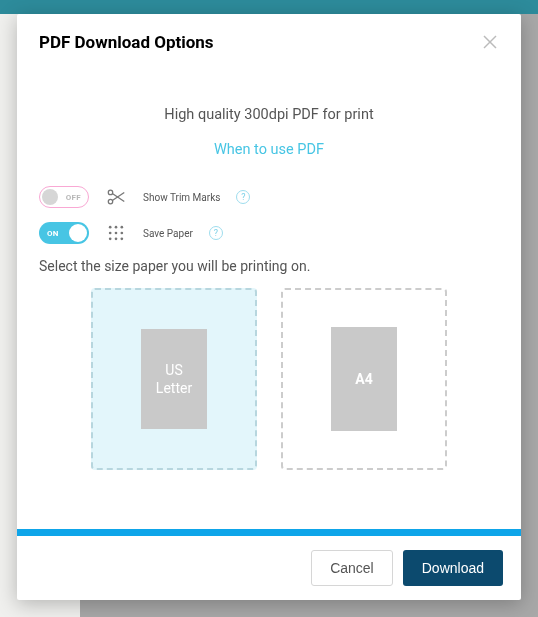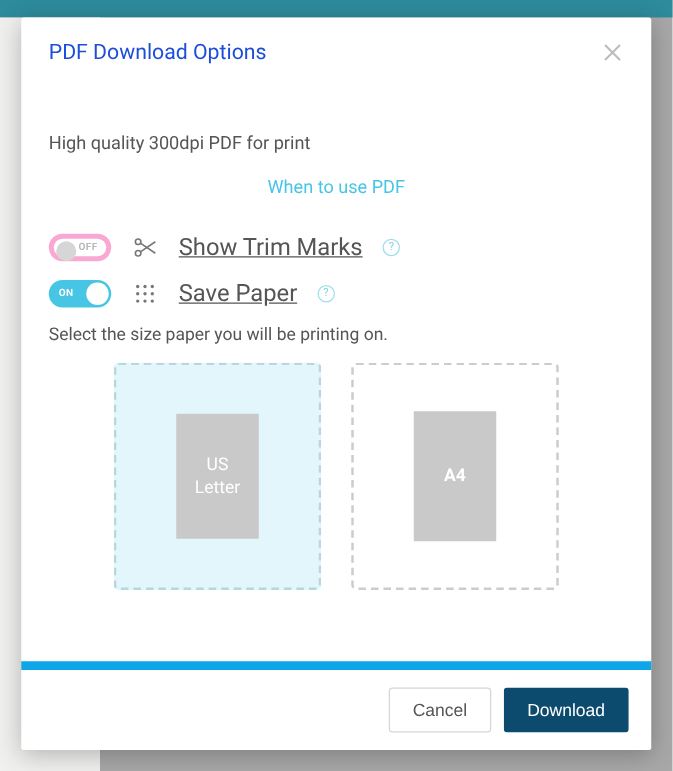--- a/index.html
+++ b/index.html
@@ -30,36 +30,36 @@
       flex-direction: column;
     }
     .modal-header {
       padding: 18px 22px;
       display: flex;
       align-items: center;
       justify-content: space-between;
     }
     .modal-title {
       font-size: 17px;
-      font-weight: 400;
-      color: #1d4ed8;
+      font-weight: 700;
+      color: #000000;
     }
     .close-btn {
       width: 18px; height: 18px;
       display: flex; align-items: center; justify-content: center;
       cursor: pointer;
       color: #bbb;
     }
     .close-btn svg { width: 14px; height: 14px; }
     .modal-body {
       flex: 1;
       padding: 0 22px 20px;
     }
     .subtitle {
-      text-align: left;
+      text-align: center;
       color: #555;
       font-size: 14.5px;
       margin-top: 36px;
     }
     .link {
       text-align: center;
       color: #47c5e4;
       font-size: 14.5px;
       margin-top: 18px;
       cursor: pointer;
@@ -76,21 +76,21 @@
     .toggle {
       position: relative;
       width: 50px; height: 22px;
       border-radius: 11px;
       cursor: pointer;
       display: flex;
       align-items: center;
     }
     .toggle-off {
       background: #fff;
-      border: 4px solid #f9a8d4;
+      border: 1px solid #f9a8d4;
     }
     .toggle-off .knob {
       position: absolute;
       left: 2px; top: 2px;
       width: 16px; height: 16px;
       border-radius: 50%;
       background: #d6d6d6;
     }
     .toggle-off .tlabel {
       position: absolute;
@@ -117,23 +117,22 @@
       font-weight: 700;
       color: #fff;
       letter-spacing: 0.3px;
     }
     .opt-icon {
       width: 22px; height: 22px;
       display: flex; align-items: center; justify-content: center;
       color: #888;
     }
     .opt-label {
-      font-size: 19px;
-      color: #555;
-      text-decoration: underline;
+      font-size: 10px;
+      color: #555;
     }
     .help-icon {
       width: 14px; height: 14px;
       border: 1px solid #9eddee;
       border-radius: 50%;
       display: flex; align-items: center; justify-content: center;
       font-size: 9px;
       color: #7cd1e8;
       cursor: pointer;
     }

